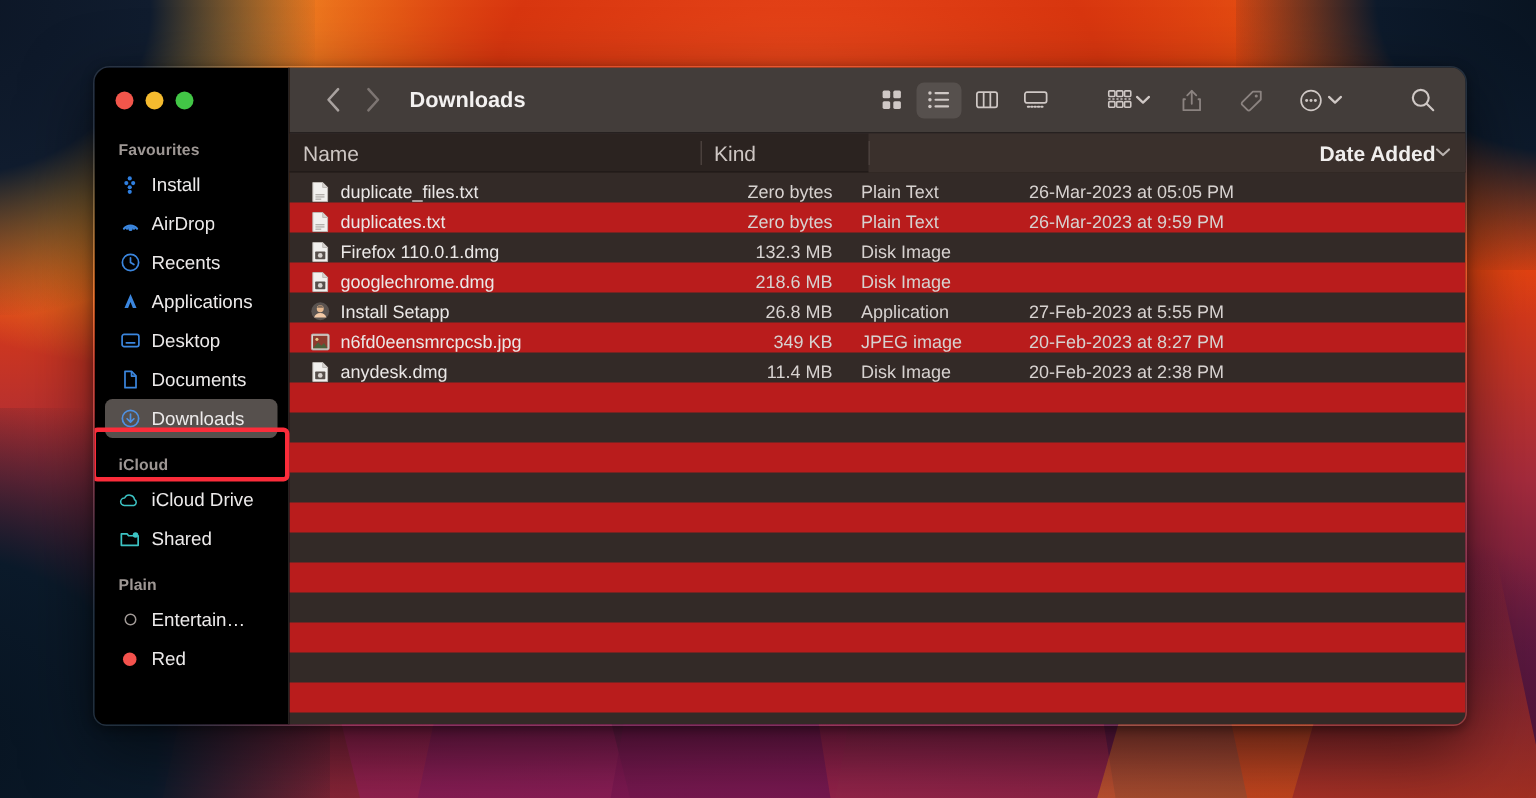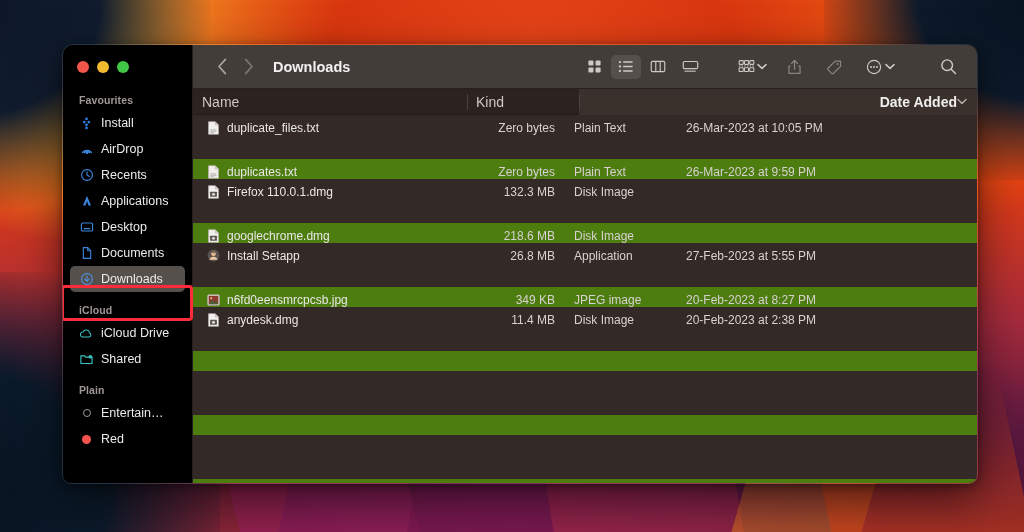--- a/index.html
+++ b/index.html
@@ -136,21 +136,21 @@
   .ch.sorted { font-weight:700; color:#f0eeed; background:#3a302c; }
   .ch-name { width:274px; }
   .ch-size { width:98px; justify-content:flex-end; padding-right:10px; padding-left:0; }
   .ch-kind { width:112px; }
   .ch-date { flex:1; justify-content:flex-end; padding-right:10px; }
   .sort-caret { color:#b8b1ae; font-size:9px; }
 
   
   #filelist { flex:1; overflow:hidden; position:relative; }
   .row { height:20px; display:flex; align-items:flex-end; font-size:12px; color:#eae7e6; }
-  .row.alt { background:#4d7c0f;margin-top:24px; }
+  .row.alt { background:#b91c1c; }
   .row.empty { }
   .c-name { width:274px; display:flex; align-items:center; gap:7px; padding-left:14px; overflow:hidden; }
   .c-name .fname { white-space:nowrap; overflow:hidden; text-overflow:ellipsis; }
   .c-size { width:98px; text-align:right; padding-right:10px; color:#d7d2d0; }
   .c-kind { width:112px; padding-left:9px; color:#d7d2d0; }
   .c-date { flex:1; padding-left:9px; color:#d7d2d0; }
 
   .ficon { width:13px; height:15px; flex:0 0 13px; display:flex; align-items:center; justify-content:center; }
   .ficon svg { display:block; }
 
@@ -445,21 +445,21 @@
                 <path d="M7.8.6v3.6h3.6" fill="#d8d4d0" stroke="#bdb8b4" stroke-width=".7" stroke-linejoin="round"></path>
                 <g stroke="#9a9691" stroke-width=".7">
                   <path d="M2.5 9.5h6.6M2.5 11.1h6.6M2.5 12.7h4.2"></path>
                 </g>
               </svg>
           </span>
           <span class="fname">duplicate_files.txt</span>
         </div>
         <div class="c-size">Zero bytes</div>
         <div class="c-kind">Plain Text</div>
-        <div class="c-date">26-Mar-2023 at 10:05 PM</div>
+        <div class="c-date">26-Mar-2023 at 05:05 PM</div>
       </div>
 
       <div class="row alt">
         <div class="c-name">
           <span class="ficon">
             <svg width="11" height="14" viewBox="0 0 12 15">
                 <path d="M.6.6h7.2L11.4 4.2v10.2H.6z" fill="#f2f0ee" stroke="#bdb8b4" stroke-width=".7" stroke-linejoin="round"></path>
                 <path d="M7.8.6v3.6h3.6" fill="#d8d4d0" stroke="#bdb8b4" stroke-width=".7" stroke-linejoin="round"></path>
                 <g stroke="#9a9691" stroke-width=".7">
                   <path d="M2.5 9.5h6.6M2.5 11.1h6.6M2.5 12.7h4.2"></path>

